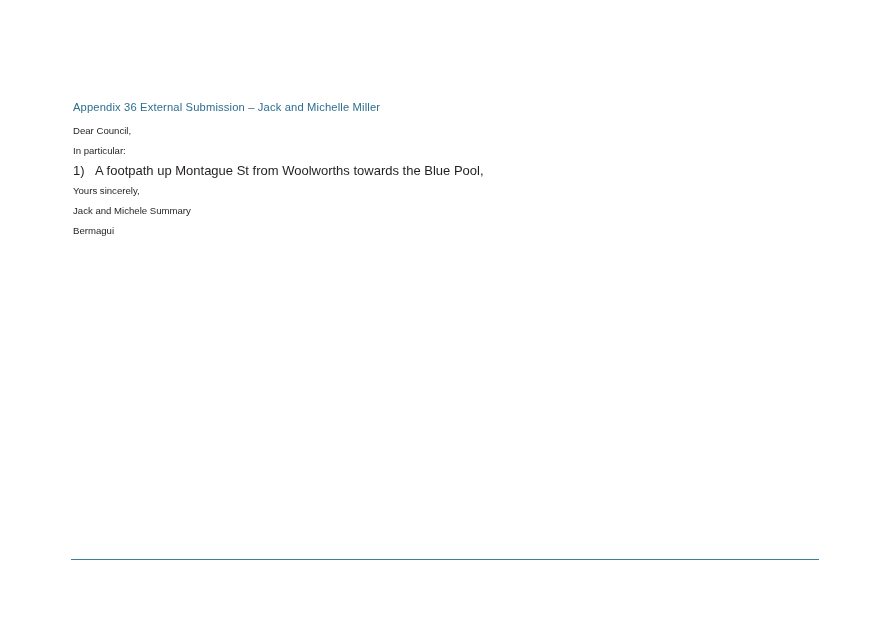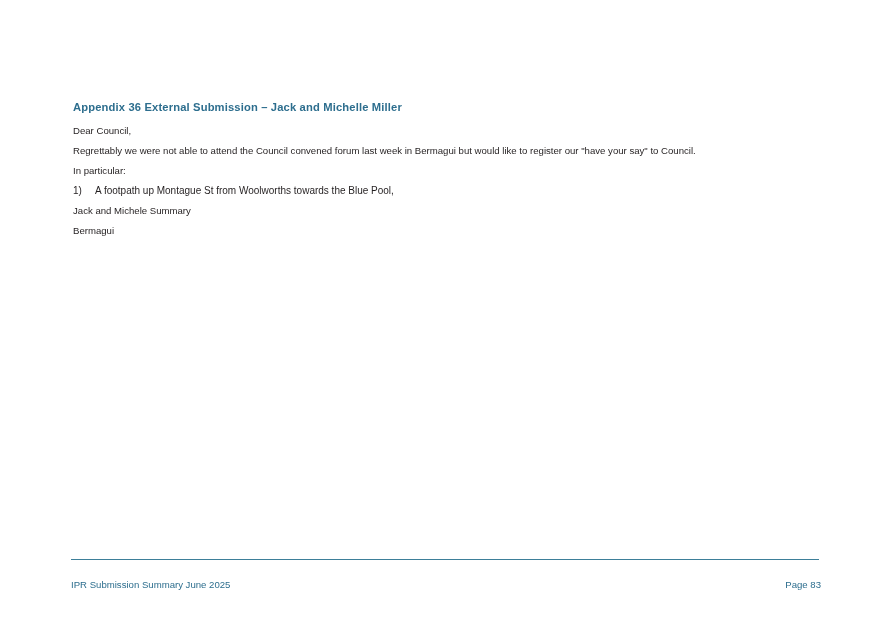--- a/index.html
+++ b/index.html
@@ -21,21 +21,21 @@
     background: #ffffff;
   }
 
   
   .doc-heading {
     position: absolute;
     left: 73px;
     top: 92px;
     width: 740px;
     font-size: 11.2px;
-    font-weight: bold;
+    font-weight: normal;
     letter-spacing: 0.15px;
     color: #2d6e8e;
     line-height: 14px;
     white-space: nowrap;
   }
 
   
   .body-block {
     position: absolute;
     left: 73px;
@@ -56,21 +56,21 @@
   
   .num-list {
     margin: 0;
     padding: 0;
     list-style: none;
   }
   .num-item {
     position: relative;
     margin: 0 0 7px 0;
     padding-left: 0;
-    font-size: 10px;
+    font-size: 13px;
     line-height: 13px;
     color: #231f20;
   }
   .num-item .marker {
     display: inline-block;
     width: 22px;
     color: #231f20;
   }
   .num-item .item-text {
     display: inline;
@@ -105,42 +105,38 @@
 <body>
 
 <div class="page">
 
   <h1 class="doc-heading">Appendix 36 External Submission – Jack and Michelle Miller</h1>
 
   <div class="body-block">
 
     <p class="para">Dear Council,</p>
 
-    <p class="para">Regrettably we were not able to attend the Council convened forum last week in Bermagui but would like to register our "have your say" to Council.</p>
 
 
     <p class="para">In particular:</p>
 
     <ol class="num-list">
 
       <li class="num-item">
         <span class="marker">1)</span><span class="item-text">A footpath up Montague St from Woolworths towards the Blue Pool,</span>
       </li>
 
 
 
     </ol>
 
+    <p class="para">Yours sincerely,</p>
 
     <p class="para">Jack and Michele Summary</p>
 
     <p class="para">Bermagui</p>
 
   </div>
 
   <div class="footer-rule"></div>
 
-  <div class="footer">
-    <span class="footer-left">IPR Submission Summary June 2025</span>
-    <span class="footer-right">Page 83</span>
-  </div>
 
 </div>
 
 </body></html>

